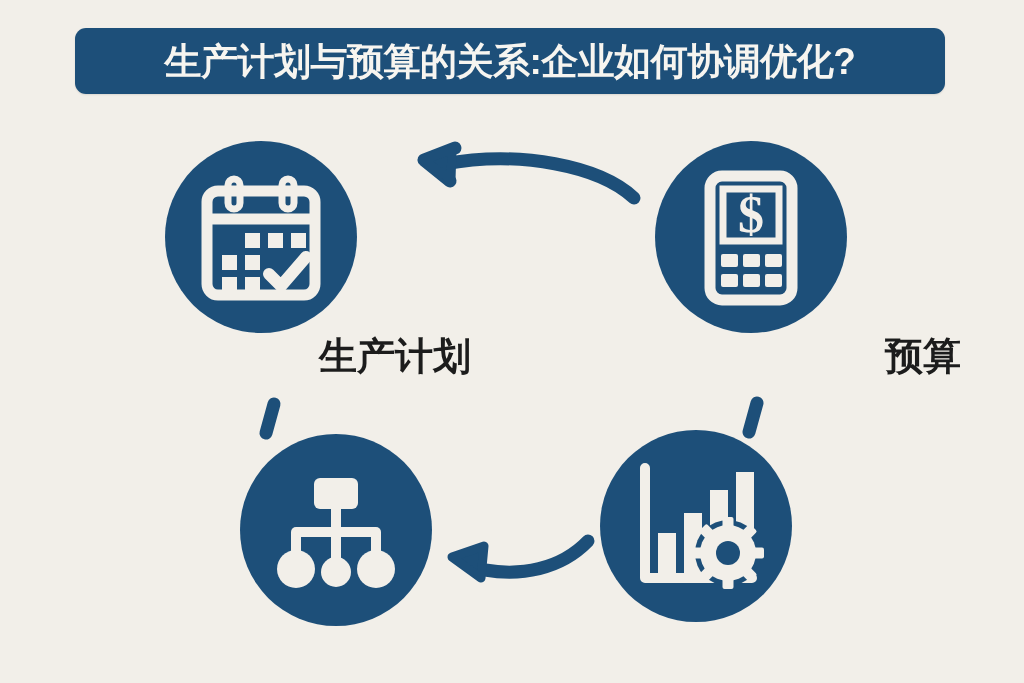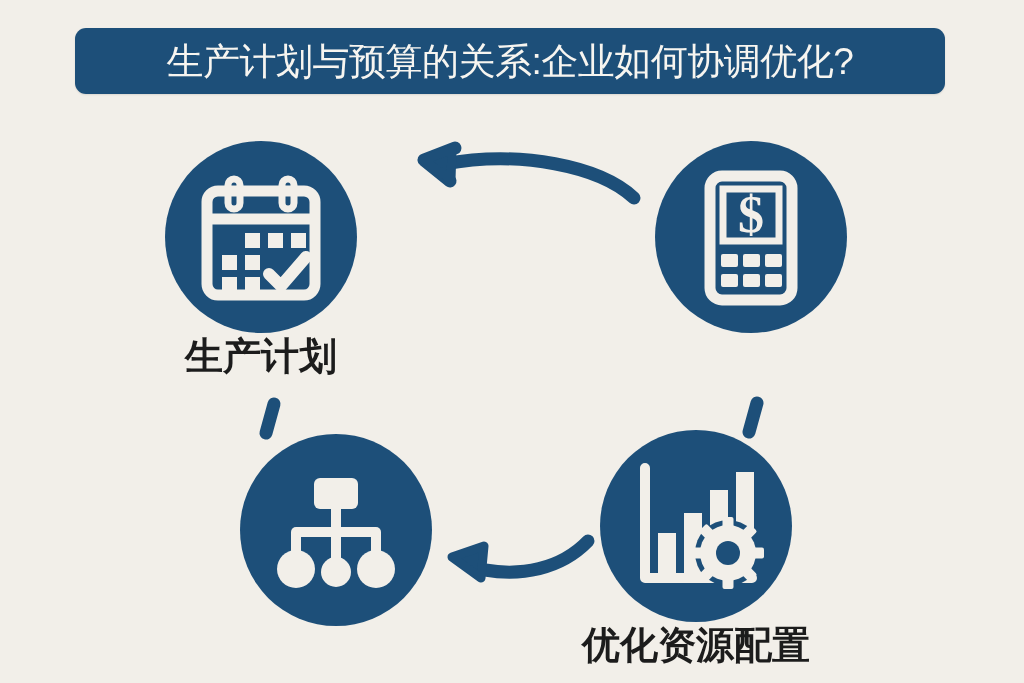--- a/index.html
+++ b/index.html
@@ -31,21 +31,21 @@
     background: #1d4f79;
     border-radius: 11px;
     display: flex;
     align-items: center;
     justify-content: center;
     box-shadow: 0 1px 2px rgba(0,0,0,0.10);
   }
   .title-text {
     color: #f7f5f0;
     font-size: 37px;
-    font-weight: normal;
+    font-weight: bold;
     letter-spacing: -0.5px;
     line-height: 1;
     white-space: nowrap;
     text-align: center;
   }
 
   
   .node {
     position: absolute;
     width: 192px;
@@ -63,21 +63,21 @@
     position: absolute;
     left: 0; top: 0;
     width: 192px;
     height: 192px;
   }
   .node-label {
     position: absolute;
     width: 420px;
     left: -114px;
     top: 196px;
-    text-align: center;
+    text-align: right;
     color: #1c1c1c;
     font-size: 38px;
     font-weight: bold;
     line-height: 1.05;
     white-space: nowrap;
   }
 
   
   #node-production-plan { left: 165px; top: 141px; }
   #node-budget          { left: 655px; top: 141px; }
@@ -161,20 +161,21 @@
       <text x="96" y="91" text-anchor="middle" font-family="'Liberation Serif', serif" font-size="52" font-weight="bold" fill="#f2efe9">$</text>
 
       <rect x="66" y="113" width="17" height="13" rx="2" fill="#f2efe9"></rect>
       <rect x="88" y="113" width="17" height="13" rx="2" fill="#f2efe9"></rect>
       <rect x="110" y="113" width="17" height="13" rx="2" fill="#f2efe9"></rect>
 
       <rect x="66" y="133" width="17" height="13" rx="2" fill="#f2efe9"></rect>
       <rect x="88" y="133" width="17" height="13" rx="2" fill="#f2efe9"></rect>
       <rect x="110" y="133" width="17" height="13" rx="2" fill="#f2efe9"></rect>
     </svg>
+    <div class="node-label">预算</div>
   </div>
 
   <div class="node" id="node-coordination">
     <div class="node-circle"></div>
     <svg class="node-icon" viewBox="0 0 192 192">
 
       <rect x="74" y="44" width="44" height="31" rx="6" fill="#f2efe9"></rect>
 
       <path d="M 96,75 L 96,98" stroke="#f2efe9" stroke-width="10" stroke-linecap="butt"></path>
 
@@ -210,16 +211,15 @@
           <rect x="-36" y="-5.5" width="13" height="11" rx="2"></rect>
           <rect x="23" y="-5.5" width="13" height="11" rx="2"></rect>
           <rect x="-5.5" y="-36" width="11" height="13" rx="2" transform="rotate(45)"></rect>
           <rect x="-5.5" y="23" width="11" height="13" rx="2" transform="rotate(45)"></rect>
           <rect x="-36" y="-5.5" width="13" height="11" rx="2" transform="rotate(45)"></rect>
           <rect x="23" y="-5.5" width="13" height="11" rx="2" transform="rotate(45)"></rect>
         </g>
         <circle cx="0" cy="0" r="12" fill="#1d4f79"></circle>
       </g>
     </svg>
-    <div class="node-label">优化资源配置</div>
   </div>
 
 </div>
 
 </body></html>

